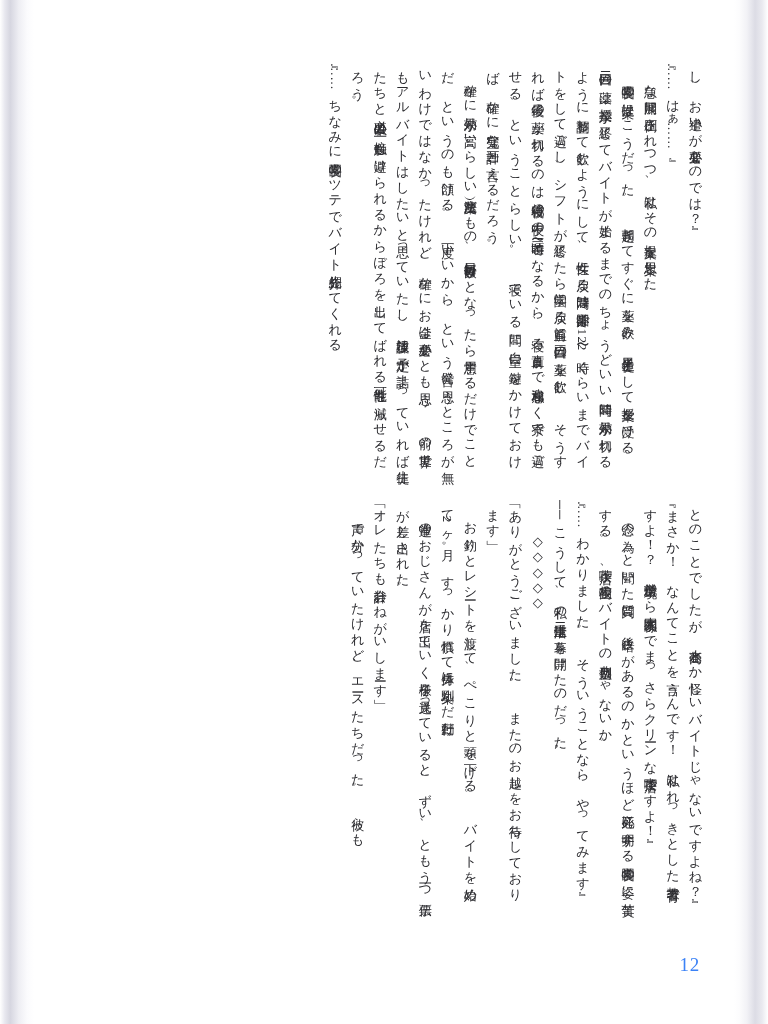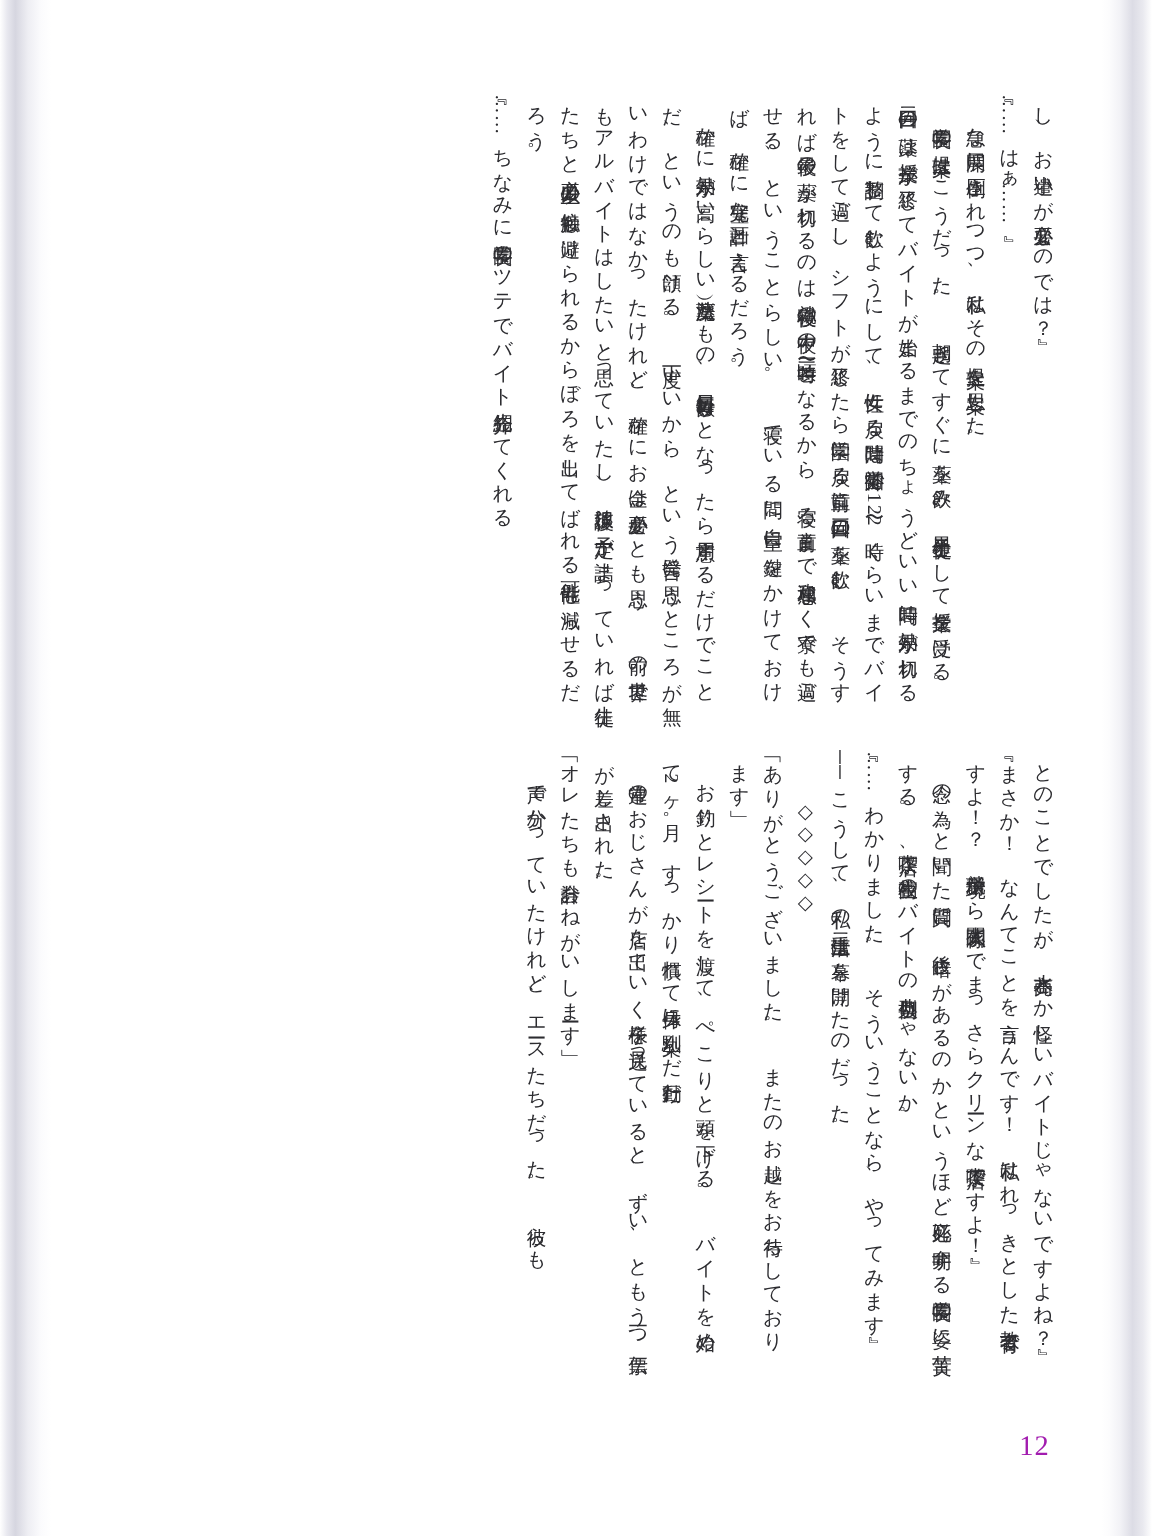--- a/index.html
+++ b/index.html
@@ -89,21 +89,21 @@
     text-indent: 2.6em;
     letter-spacing: 0.02em;
   }
 
   .page-number {
     position: absolute;
     right: 68px;
     bottom: 48px;
     font-family: "Liberation Serif", "DejaVu Serif", serif;
     font-size: 19px;
-    color: #a21caf;
+    color: #3b82f6;
     letter-spacing: 0.04em;
   }
 </style>
 </head>
 <body>
 
 <div class="page-root">
 
   <div class="edge-shadow-left"></div>
   <div class="edge-shadow-right"></div>

